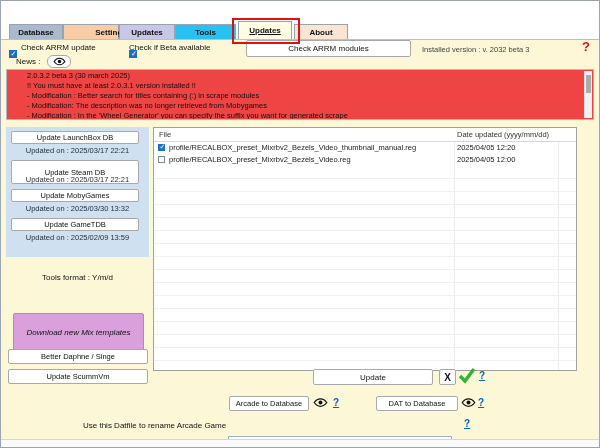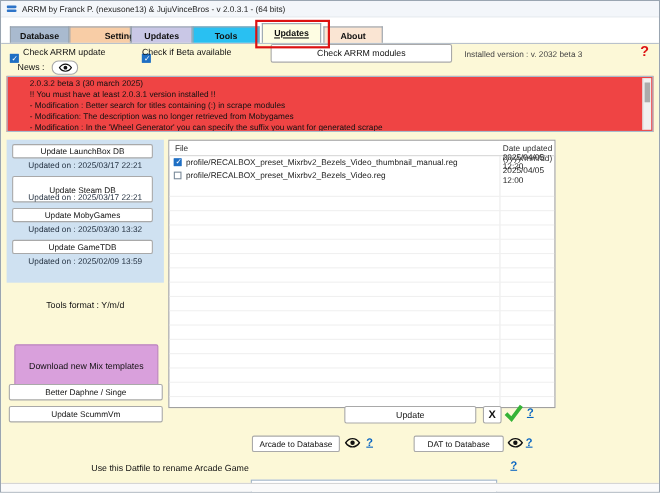--- a/index.html
+++ b/index.html
@@ -35,29 +35,20 @@
   .select{background:#fff;border:1px solid #9fb2c6;box-sizing:border-box;display:flex;align-items:center;font-size:8px;color:#111;padding-left:3px;position:relative;}
   .select .chev{position:absolute;right:4px;top:5px;width:0;height:0;border-left:3.5px solid transparent;border-right:3.5px solid transparent;border-top:4px solid #8a8a8a;}
   .x-btn{font-size:10px;font-weight:bold;}
 </style>
 </head>
 <body>
 
 <div class="window">
 
   
-  <div class="titlebar">
-    <span style="display:inline-flex;">
-      <svg width="10" height="8" viewBox="0 0 10 8">
-          <rect x="0" y="1" width="9" height="2.4" rx="1" fill="#2e74c8"></rect>
-          <rect x="0" y="4.6" width="9" height="2.4" rx="1" fill="#2e74c8"></rect>
-        </svg>
-    </span>
-    <span class="title-text">ARRM by Franck P. (nexusone13) &amp; JujuVinceBros - v 2.0.3.1 - (64 bits)</span>
-  </div>
 
   
   <div class="tabstrip">
     <div class="tab" style="left:8px;width:54px;background:var(--tab-database,#a9bacf);">Database</div>
     <div class="tab" style="left:62px;width:56px;background:var(--tab-settings,#f8cda6);padding-left:40px;">Settings</div>
     <div class="tab" style="left:118px;width:56px;background:var(--tab-gamelist,#c9c7e6);">Updates</div>
     <div class="tab" style="left:174px;width:61px;background:var(--tab-tools,#29c0f2);">Tools</div>
     <div class="tab tab-selected" style="left:237px;width:54px;background:var(--tab-updates,#fefde3);">Updates</div>
     <div class="tab" style="left:293px;width:54px;background:var(--tab-about,#fae5d3);">About</div>
   </div>
@@ -105,26 +96,26 @@
     <div class="btn abs" style="left:5px;top:33px;width:128px;height:24px;">Update Steam DB</div>
     <div class="small-lbl abs" style="left:0;top:48px;width:143px;text-align:center;">Updated on : 2025/03/17 22:21</div>
     <div class="btn abs" style="left:5px;top:62px;width:128px;height:13px;">Update MobyGames</div>
     <div class="small-lbl abs" style="left:0;top:77px;width:143px;text-align:center;">Updated on : 2025/03/30 13:32</div>
     <div class="btn abs" style="left:5px;top:91px;width:128px;height:13px;">Update GameTDB</div>
     <div class="small-lbl abs" style="left:0;top:106px;width:143px;text-align:center;">Updated on : 2025/02/09 13:59</div>
   </div>
 
   <div class="lbl abs" style="left:5px;top:272px;width:143px;text-align:center;">Tools format : Y/m/d</div>
 
-  <div class="pink-btn abs" style="left:12px;top:312px;width:131px;height:38px;">Download new Mix templates</div>
+  <div class="pink-btn abs" style="left:12px;top:312px;width:131px;height:38px;font-style:italic;">Download new Mix templates</div>
   <div class="btn abs" style="left:7px;top:348px;width:140px;height:15px;">Better Daphne / Singe</div>
   <div class="btn abs" style="left:7px;top:368px;width:140px;height:15px;">Update ScummVm</div>
 
   
-  <div class="file-list abs" style="left:152px;top:126px;width:352px;height:244px;">
+  <div class="file-list abs" style="left:152px;top:126px;width:424px;height:244px;">
     <div class="fl-sep" style="left:300px;"></div>
     <div class="fl-sep" style="left:404px;"></div>
     <div class="fl-header">
       <span class="abs" style="left:5px;top:2px;font-size:7.5px;color:#333;">File</span>
       <span class="abs" style="left:303px;top:2px;font-size:7.5px;color:#333;">Date updated (yyyy/mm/dd)</span>
     </div>
     <div class="fl-row" style="top:13px;">
       <span class="checkbox checked" style="margin-left:4px;width:7px;height:7px;"></span>
       <span style="margin-left:4px;">profile/RECALBOX_preset_Mixrbv2_Bezels_Video_thumbnail_manual.reg</span>
       <span class="abs" style="left:303px;">2025/04/05 12:20</span>

